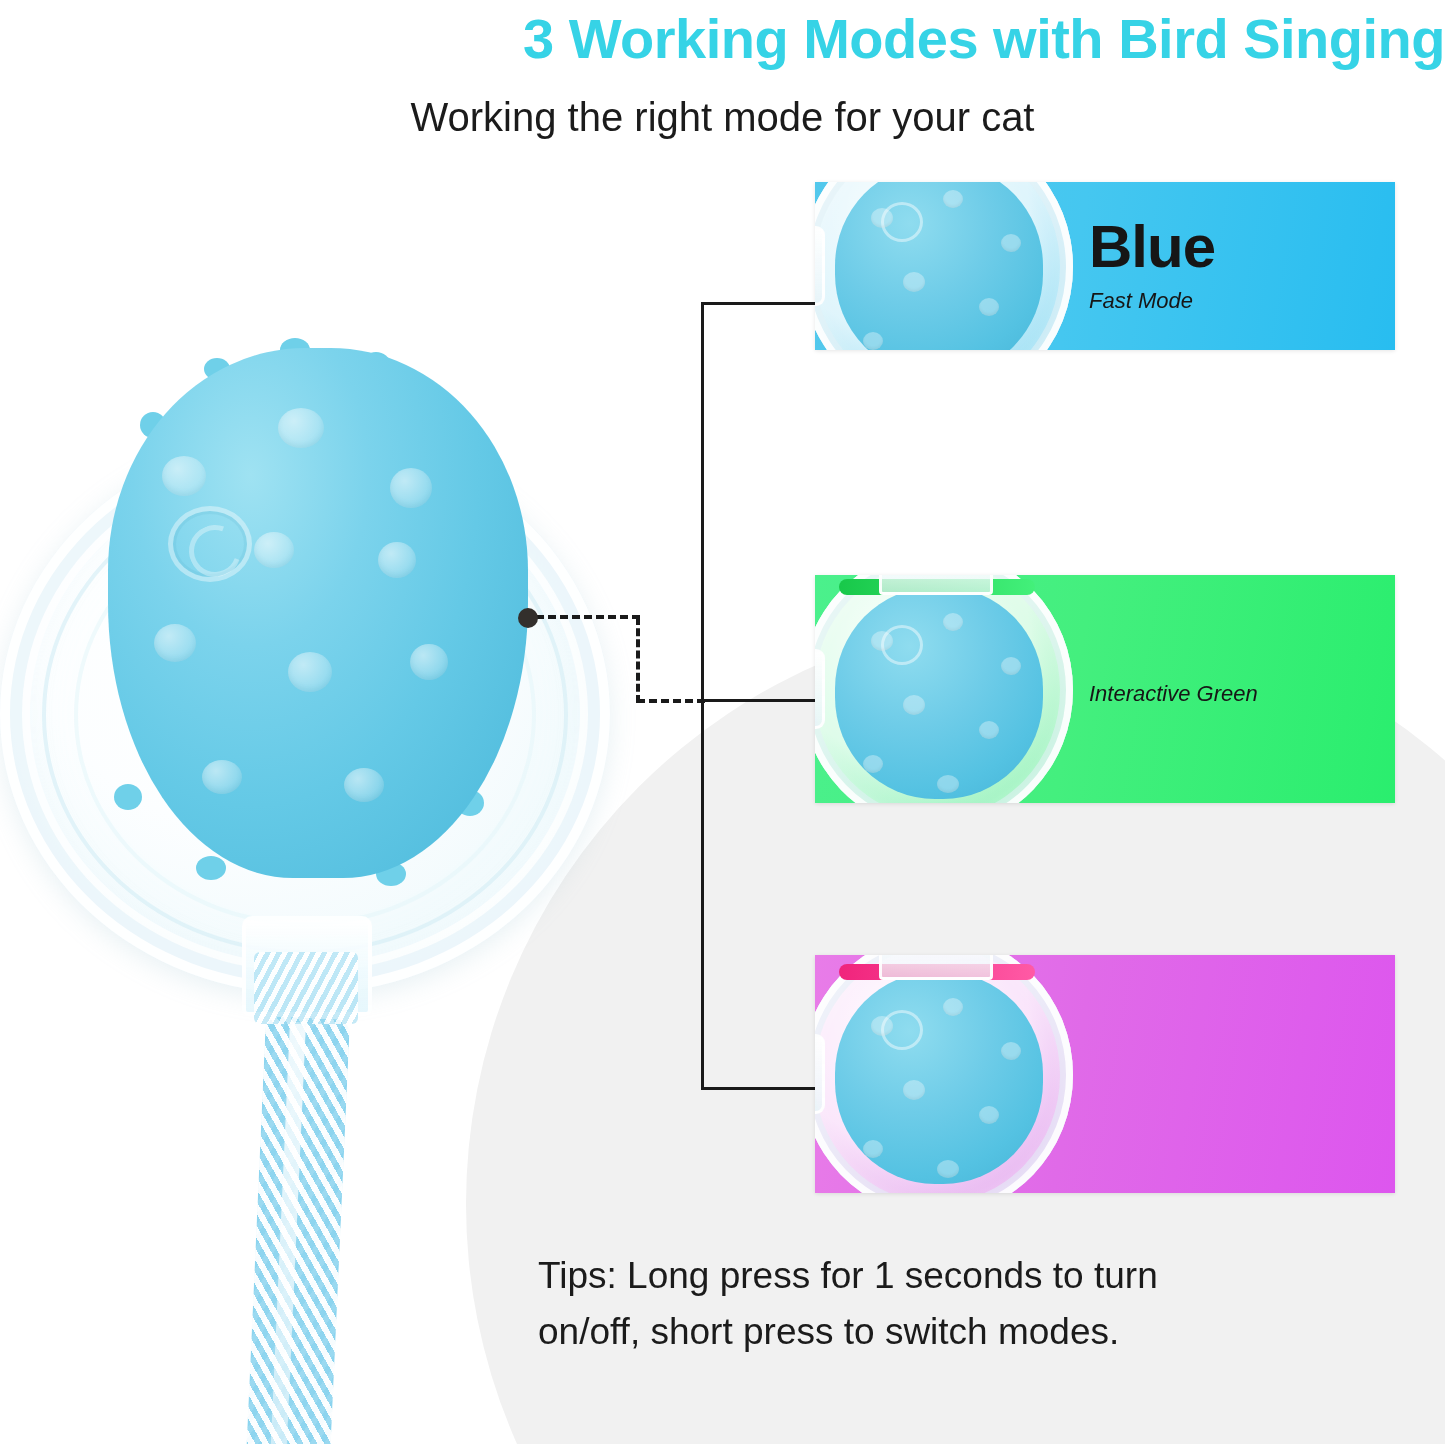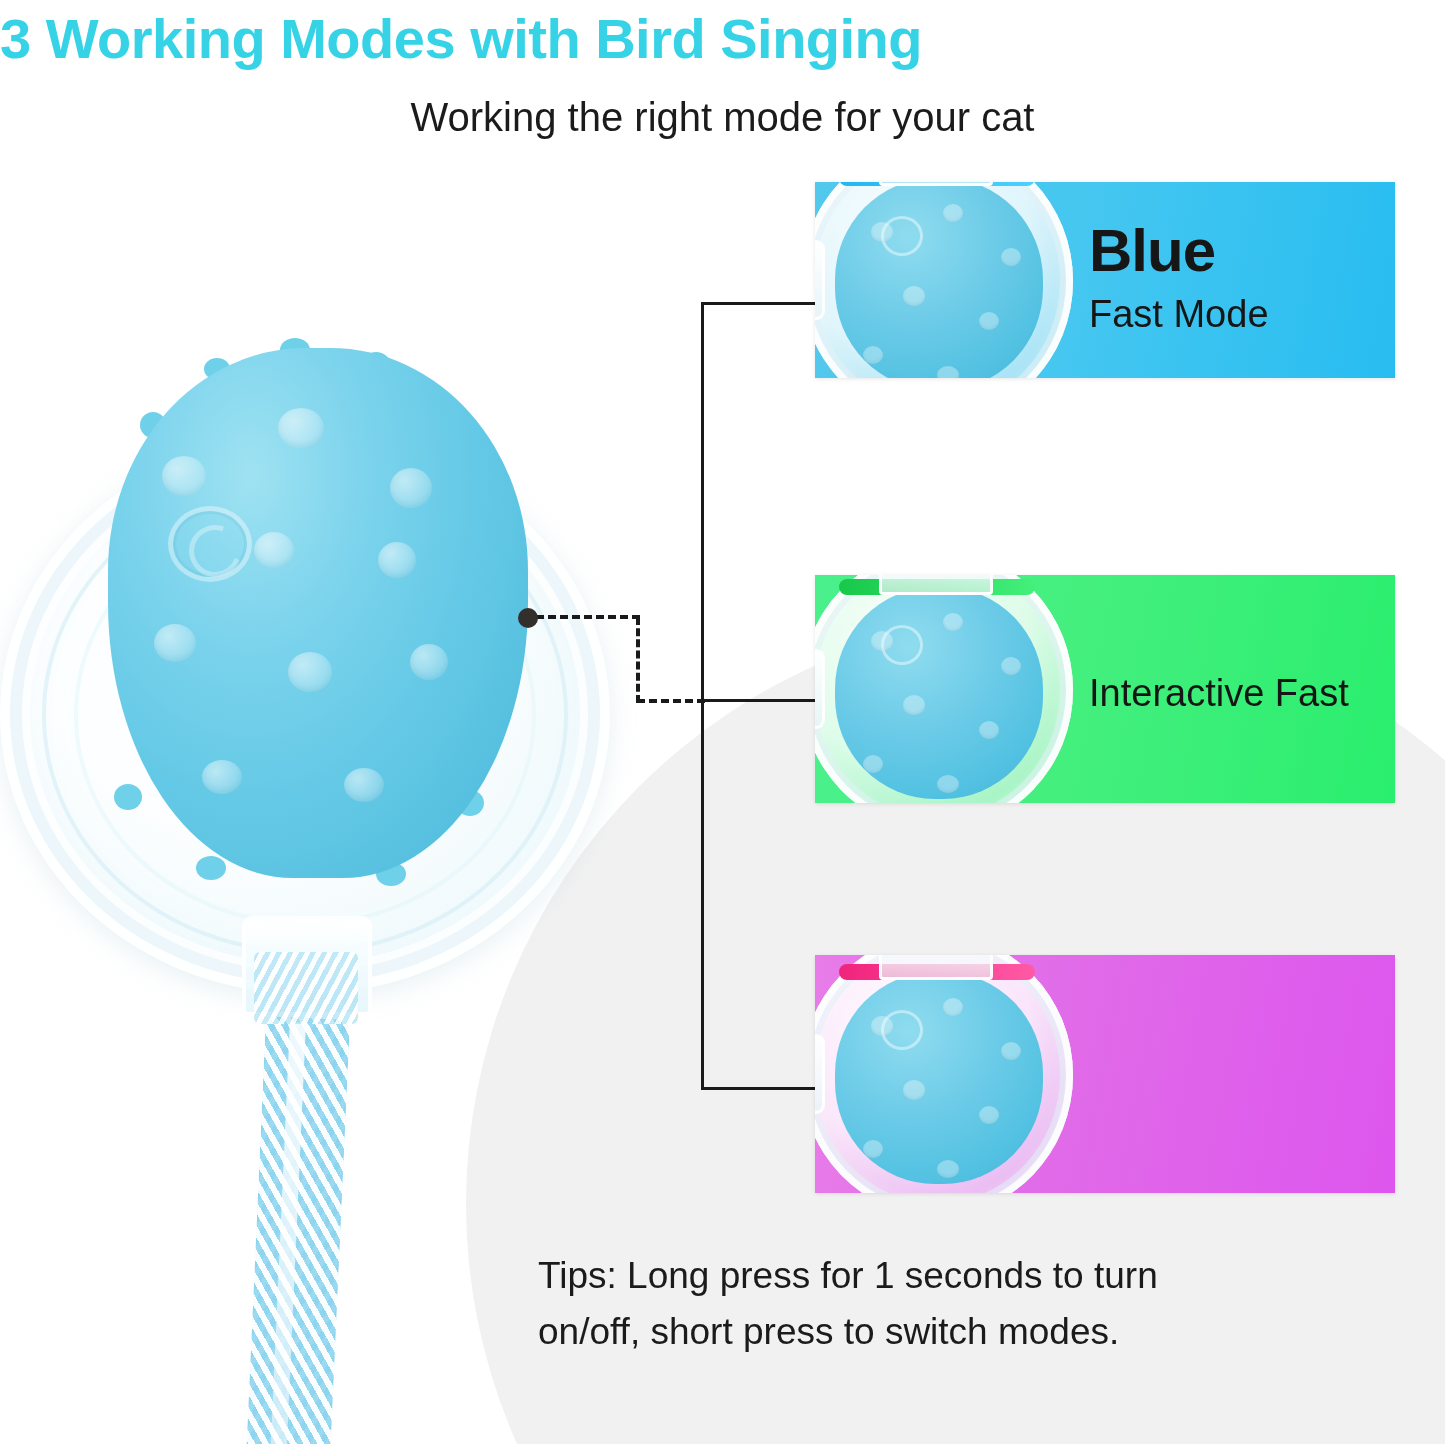--- a/index.html
+++ b/index.html
@@ -16,21 +16,21 @@
     left:466px; top:614px;
     width:1180px; height:1180px;
     background:#f1f1f1;
     border-radius:50%;
     z-index:0;
   }
 
   
   .title{
     position:absolute; left:0; top:6px; width:1445px;
-    text-align:left;
+    text-align:right;
     font-size:56px; font-weight:bold;
     color:#36d3e6;
     letter-spacing:-0.5px;
     z-index:6;
     white-space:nowrap;
   }
   .subtitle{
     position:absolute; left:0; top:95px; width:1445px;
     text-align:center;
     font-size:40px; font-weight:400;
@@ -72,40 +72,40 @@
   .b-purple{left:701px; top:1087px; width:118px; height:0; border-top:3px solid #1a1a1a; }
 
   
   .card{
     position:absolute;
     width:580px;
     z-index:5;
     overflow:hidden;
     box-shadow:0 1px 4px rgba(0,0,0,.10);
   }
-  #card-blue  { left:815px; top:182px;  height:196px;
+  #card-blue  { left:815px; top:182px;  height:168px;
                 background:linear-gradient(100deg,#53c8ec 0%,#45c7f0 45%,#28bdf0 100%); }
   #card-green { left:815px; top:575px;  height:228px;
                 background:linear-gradient(100deg,#4bf08c 0%,#44ef7e 45%,#2aee6e 100%); }
   #card-purple{ left:815px; top:955px;  height:238px;
                 background:linear-gradient(100deg,#e87ce8 0%,#e06ae8 45%,#dd56ee 100%); }
 
   .card-text{
     position:absolute; right:16px; top:50%;
     transform:translateY(-50%);
     text-align:left; z-index:3;
     width:290px;
   }
   .card-name{
     font-size:60px; font-weight:bold; color:#161616;
     line-height:1.0; letter-spacing:-1px; white-space:nowrap;
   }
   .card-sub{
-    font-size:38px; font-weight:400; color:#161616;
-    line-height:1.25; margin-top:10px; white-space:nowrap;
+    font-size:22px; font-weight:400; color:#161616;
+    line-height:1.25; margin-top:10px; white-space:nowrap;font-style:italic;
   }
 
   
   .mini-ball{
     position:absolute; left:-32px; top:50%;
     transform:translateY(-50%);
     width:300px; height:300px; z-index:2;
   }
   
   .mini-shell{
@@ -352,21 +352,21 @@
     <div class="mini-nub"></div>
     <div class="bump" style="left:88px;top:92px;width:22px;height:20px;"></div>
     <div class="bump" style="left:160px;top:74px;width:20px;height:18px;"></div>
     <div class="bump" style="left:218px;top:118px;width:20px;height:18px;"></div>
     <div class="bump" style="left:120px;top:156px;width:22px;height:20px;"></div>
     <div class="bump" style="left:196px;top:182px;width:20px;height:18px;"></div>
     <div class="bump" style="left:80px;top:216px;width:20px;height:18px;"></div>
     <div class="bump" style="left:154px;top:236px;width:22px;height:18px;"></div>
   </div>
   <div class="card-text">
-    <div class="card-sub">Interactive Fast</div>
+    <div class="card-sub">Interactive Green</div>
   </div>
 </div>
 
 <div class="card" id="card-purple">
   <div class="mini-ball">
     <div class="mini-shell"></div>
     <div class="mini-core"></div>
     <div class="led" id="led-purple"></div>
     <div class="mini-cap"></div>
     <div class="mini-nub"></div>

